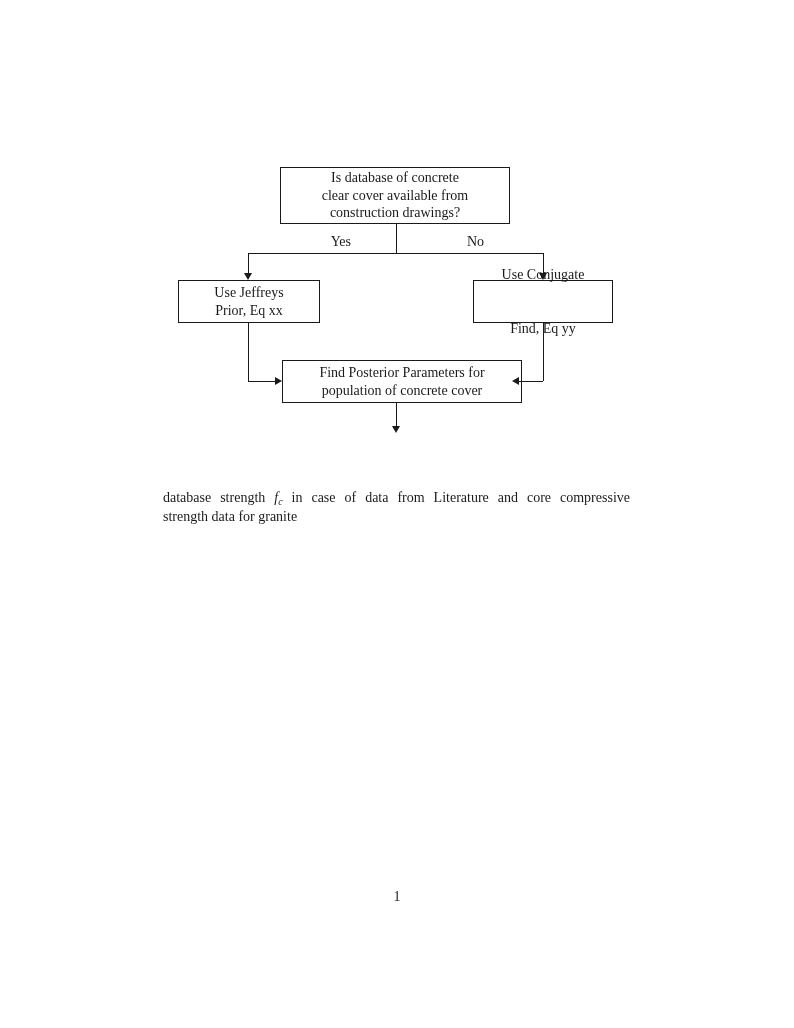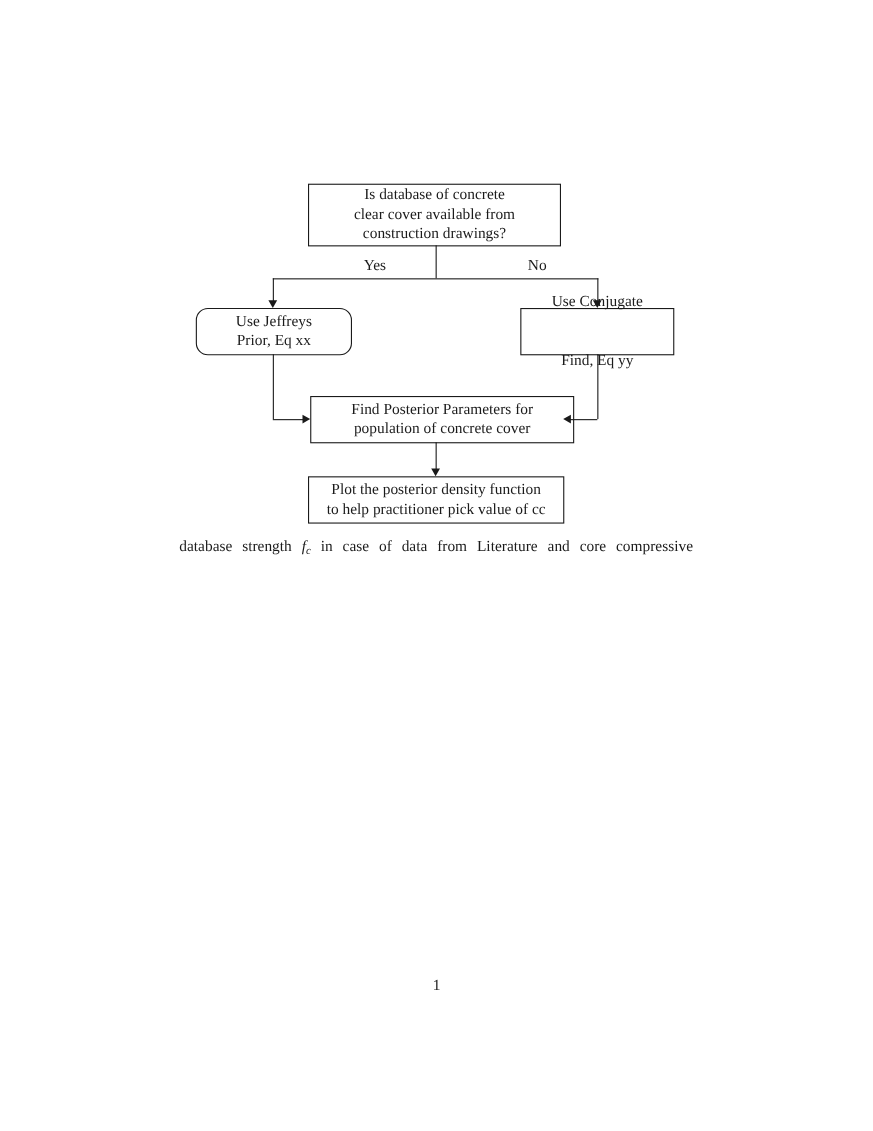--- a/index.html
+++ b/index.html
@@ -19,33 +19,33 @@
     background: #ffffff;
     display: flex;
     flex-direction: column;
     align-items: center;
     justify-content: center;
     text-align: center;
     font-size: 14px;
     line-height: 17.5px;
   }
   .decision-box   { left: 280px; top: 167px; width: 230px; height: 57px; }
-  .jeffreys-box   { left: 178px; top: 280px; width: 142px; height: 43px; border-radius: 11px; }
+  .jeffreys-box   { left: 178px; top: 280px; width: 142px; height: 43px; }
   .conjugate-box  { left: 473px; top: 280px; width: 140px; height: 43px; gap: 36px; }
   .posterior-box  { left: 282px; top: 360px; width: 240px; height: 43px; }
   .plot-box       { left: 280px; top: 433px; width: 233px; height: 43px; }
 
   .edge-label {
     position: absolute;
     width: 60px;
     text-align: right;
     font-size: 14px;
   }
   .yes-label { left: 291px; top: 234px; }
-  .no-label  { left: 437px; top: 234px; }
+  .no-label  { left: 424px; top: 234px; }
 
   .line { position: absolute; background: #1a1a1a; }
   .l-top-v     { left: 395.5px; top: 223px; width: 1px;     height: 30px; }
   .l-branch-h  { left: 247.5px; top: 253px; width: 296px;   height: 1px;  }
   .l-yes-v     { left: 247.5px; top: 253px; width: 1px;     height: 21px; }
   .l-no-v      { left: 542.5px; top: 253px; width: 1px;     height: 21px; }
   .l-left-v    { left: 247.5px; top: 322px; width: 1px;     height: 59px; }
   .l-left-h    { left: 248px;   top: 380.5px; width: 28px;  height: 1px;  }
   .l-right-v   { left: 542.5px; top: 322px; width: 1px;     height: 59px; }
   .l-right-h   { left: 518px;   top: 380.5px; width: 25px;  height: 1px;  }
@@ -118,24 +118,20 @@
   <div class="fbox conjugate-box">
     <span>Use Conjugate</span>
     <span>Find, Eq yy</span>
   </div>
 
   <div class="fbox posterior-box">
     <span>Find Posterior Parameters for</span>
     <span>population of concrete cover</span>
   </div>
 
-  <div class="fbox plot-box">
-    <span>Plot the posterior density function</span>
-    <span>to help practitioner pick value of cc</span>
-  </div>
 
   <div class="edge-label yes-label">Yes</div>
   <div class="edge-label no-label">No</div>
 
   <div class="line l-top-v"></div>
   <div class="line l-branch-h"></div>
   <div class="line l-yes-v"></div>
   <div class="line l-no-v"></div>
   <div class="line l-left-v"></div>
   <div class="line l-left-h"></div>
@@ -144,17 +140,18 @@
   <div class="line l-mid-v"></div>
 
   <div class="arr arr-down a-yes"></div>
   <div class="arr arr-down a-no"></div>
   <div class="arr arr-right a-left"></div>
   <div class="arr arr-left a-right"></div>
   <div class="arr arr-down a-mid"></div>
 
   <div class="caption">
     <span class="cap-line cap-just"><span>database strength </span><span class="math-var">f</span><span class="math-sub">c</span><span> in case of data from Literature and core compressive</span></span>
+    <span class="cap-line">strength data for granite</span>
   </div>
 
   <div class="page-number">1</div>
 
 </div>
 
 </body></html>

